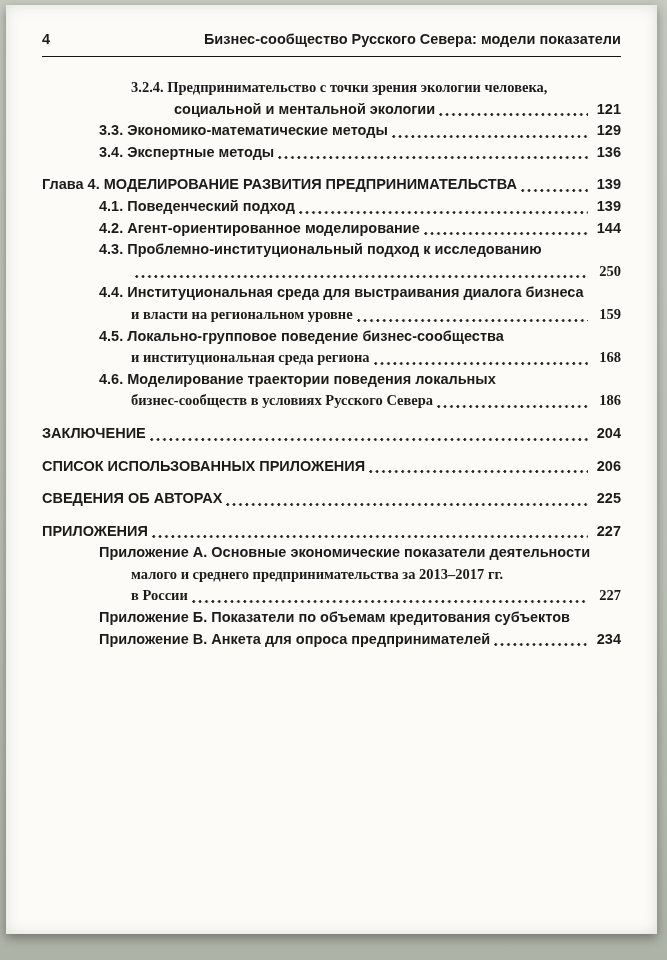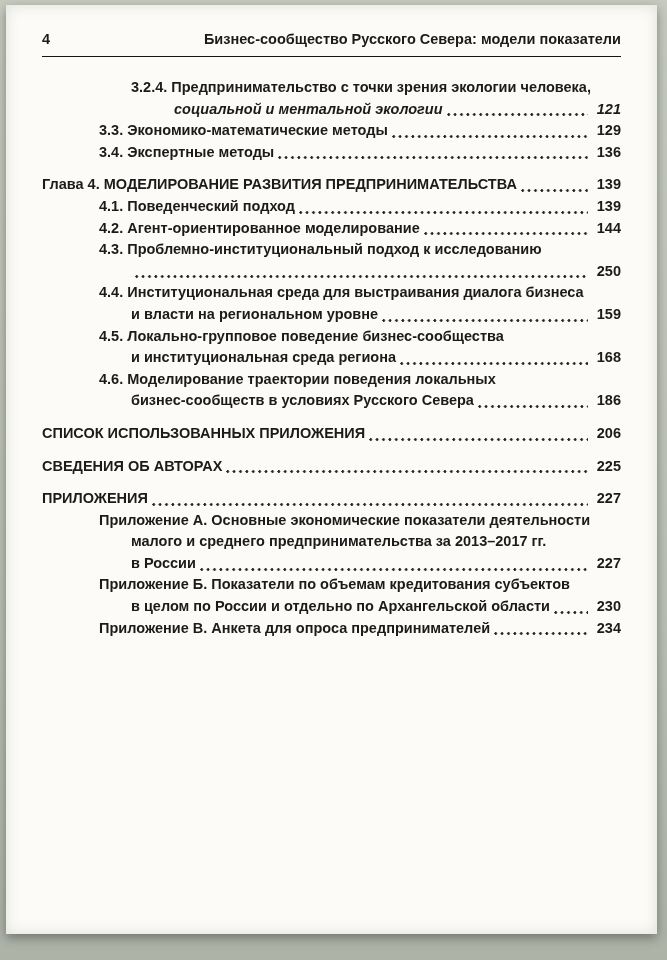--- a/index.html
+++ b/index.html
@@ -29,22 +29,22 @@
     border: none;
     border-top: 1.6px solid #141414;
     margin-bottom: 20px;
   }
   .toc { font-size: 14.5px; line-height: 21.6px; }
   .entry.gap { margin-top: 11px; }
   .line { display: flex; align-items: baseline; }
   .txt { white-space: pre; }
   .ind-0 { padding-left: 0; align-items: flex-end; }
   .ind-1 { padding-left: 57px; }
-  .ind-2 { padding-left: 89px; }
-  .ind-3 { padding-left: 132px; font-style: italic; }
+  .ind-2 { padding-left: 89px; font-family: Liberation Serif, serif; }
+  .ind-3 { padding-left: 132px; }
   .dots {
     flex: 1 1 auto;
     min-width: 14px;
     height: 3.4px;
     align-self: flex-end;
     margin: 0 3px 3.5px 4px;
     background-image: radial-gradient(circle at 1.7px 1.7px, #222 1.15px, transparent 1.7px);
     background-size: 6.4px 3.4px;
     background-repeat: repeat-x;
   }
@@ -139,20 +139,27 @@
           <span class="txt">4.6. Моделирование траектории поведения локальных</span>
         </div>
         <div class="line ind-2">
           <span class="txt">бизнес-сообществ в условиях Русского Севера</span>
           <span class="dots"></span>
           <span class="pg">186</span>
         </div>
       </div>
       <div class="entry gap">
         <div class="line ind-0">
+          <span class="txt">ЗАКЛЮЧЕНИЕ</span>
+          <span class="dots"></span>
+          <span class="pg">204</span>
+        </div>
+      </div>
+      <div class="entry gap">
+        <div class="line ind-0">
           <span class="txt">СПИСОК ИСПОЛЬЗОВАННЫХ ПРИЛОЖЕНИЯ</span>
           <span class="dots"></span>
           <span class="pg">206</span>
         </div>
       </div>
       <div class="entry gap">
         <div class="line ind-0">
           <span class="txt">СВЕДЕНИЯ ОБ АВТОРАХ</span>
           <span class="dots"></span>
           <span class="pg">225</span>
@@ -174,25 +181,20 @@
         </div>
         <div class="line ind-2">
           <span class="txt">в России</span>
           <span class="dots"></span>
           <span class="pg">227</span>
         </div>
       </div>
       <div class="entry">
         <div class="line ind-1">
           <span class="txt">Приложение Б. Показатели по объемам кредитования субъектов</span>
-        </div>
-        <div class="line ind-2">
-          <span class="txt">в целом по России и отдельно по Архангельской области</span>
-          <span class="dots"></span>
-          <span class="pg">230</span>
         </div>
       </div>
       <div class="entry">
         <div class="line ind-1">
           <span class="txt">Приложение В. Анкета для опроса предпринимателей</span>
           <span class="dots"></span>
           <span class="pg">234</span>
         </div>
       </div>
     </div>

